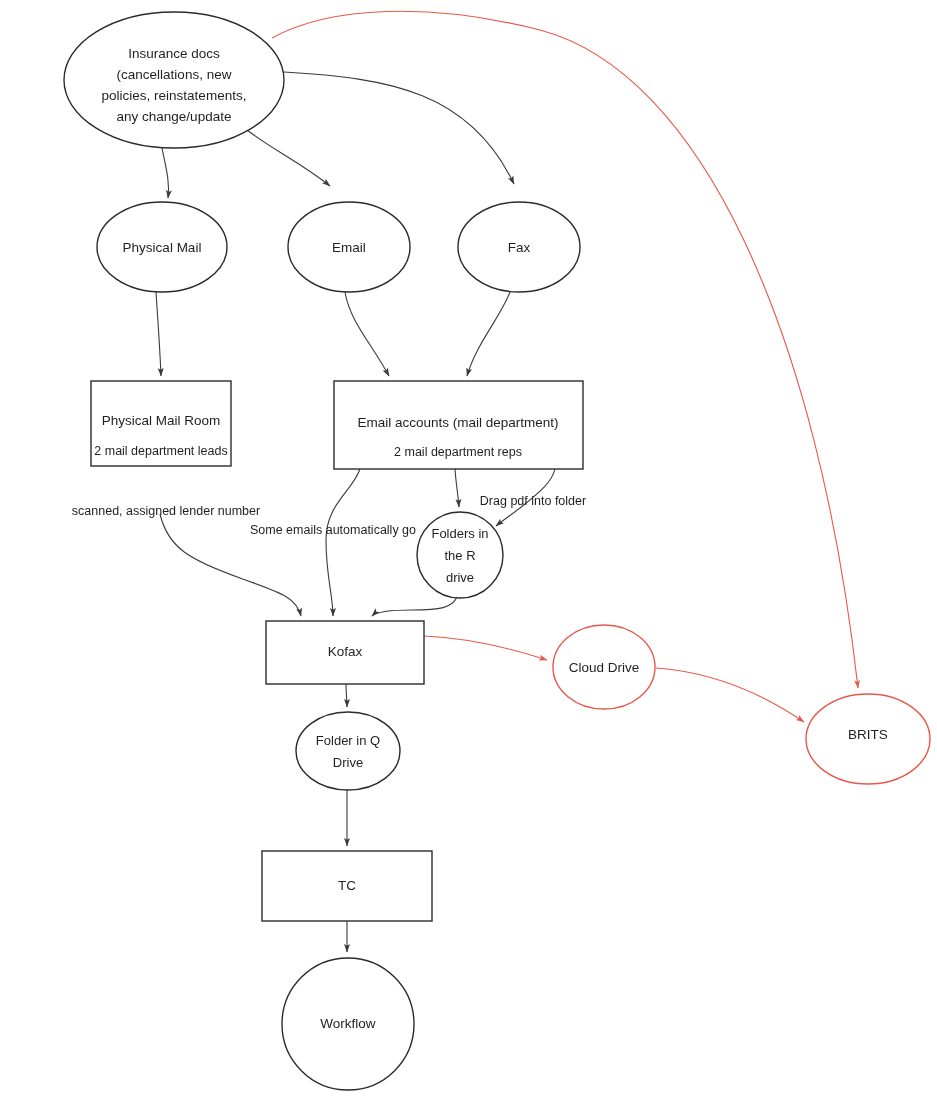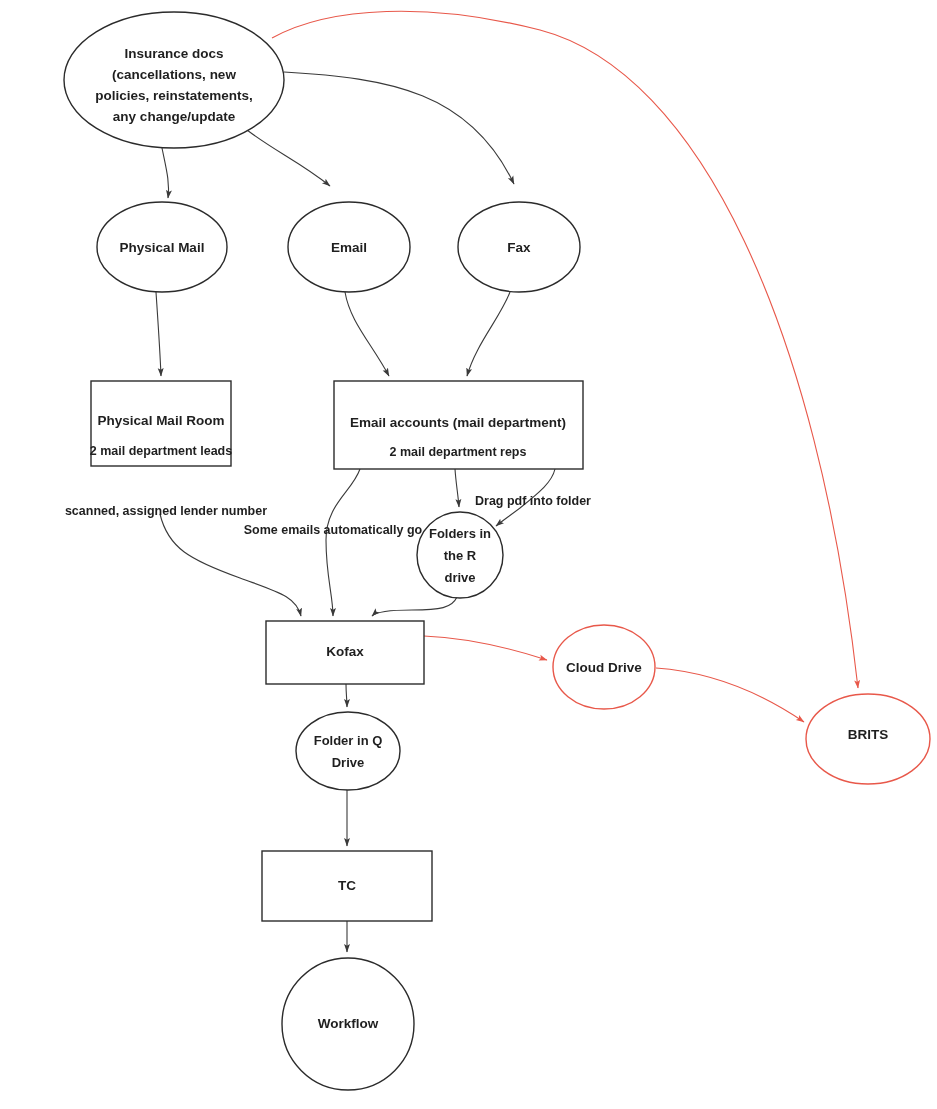--- a/index.html
+++ b/index.html
@@ -12,21 +12,20 @@
     width: 937px;
     height: 1109px;
     font-family: "Liberation Sans", sans-serif;
     overflow: hidden;
   }
   #diagram-root {
     position: relative;
     width: 937px;
     height: 835px;
     background: #ffffff;
-    font-weight: bold;
   }
   svg#flow-svg {
     display: block;
     width: 937px;
     height: 1109px;
   }
   .node-shape {
     fill: #ffffff;
     stroke: #2b2b2b;
     stroke-width: 1.4;

